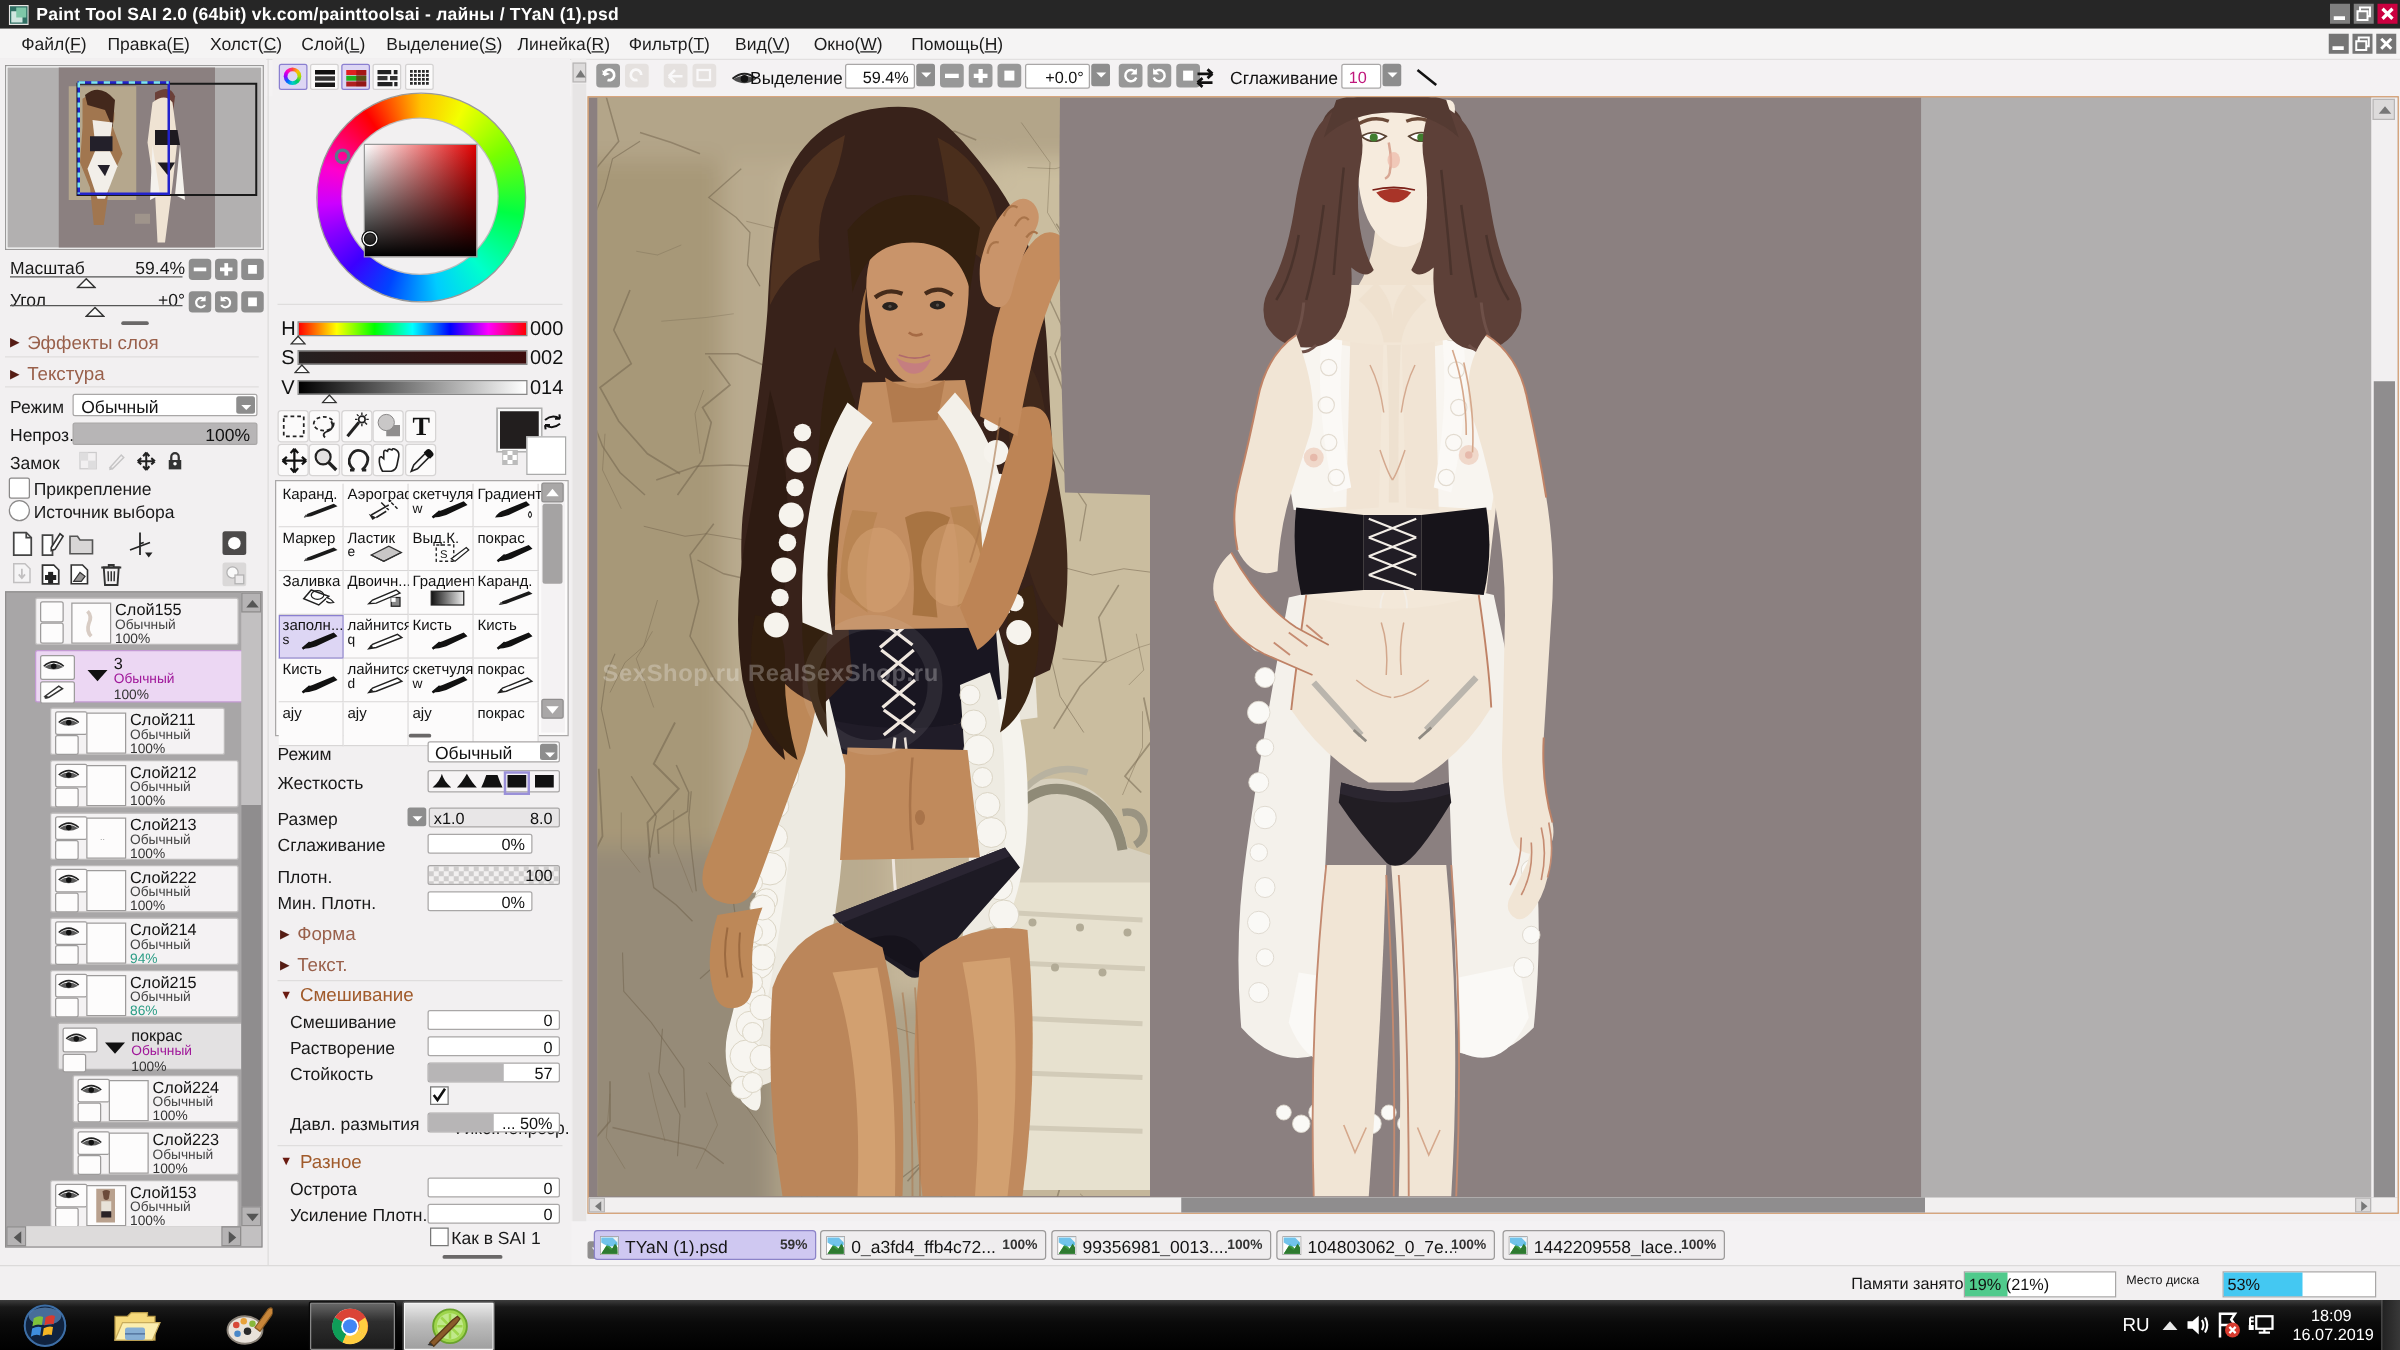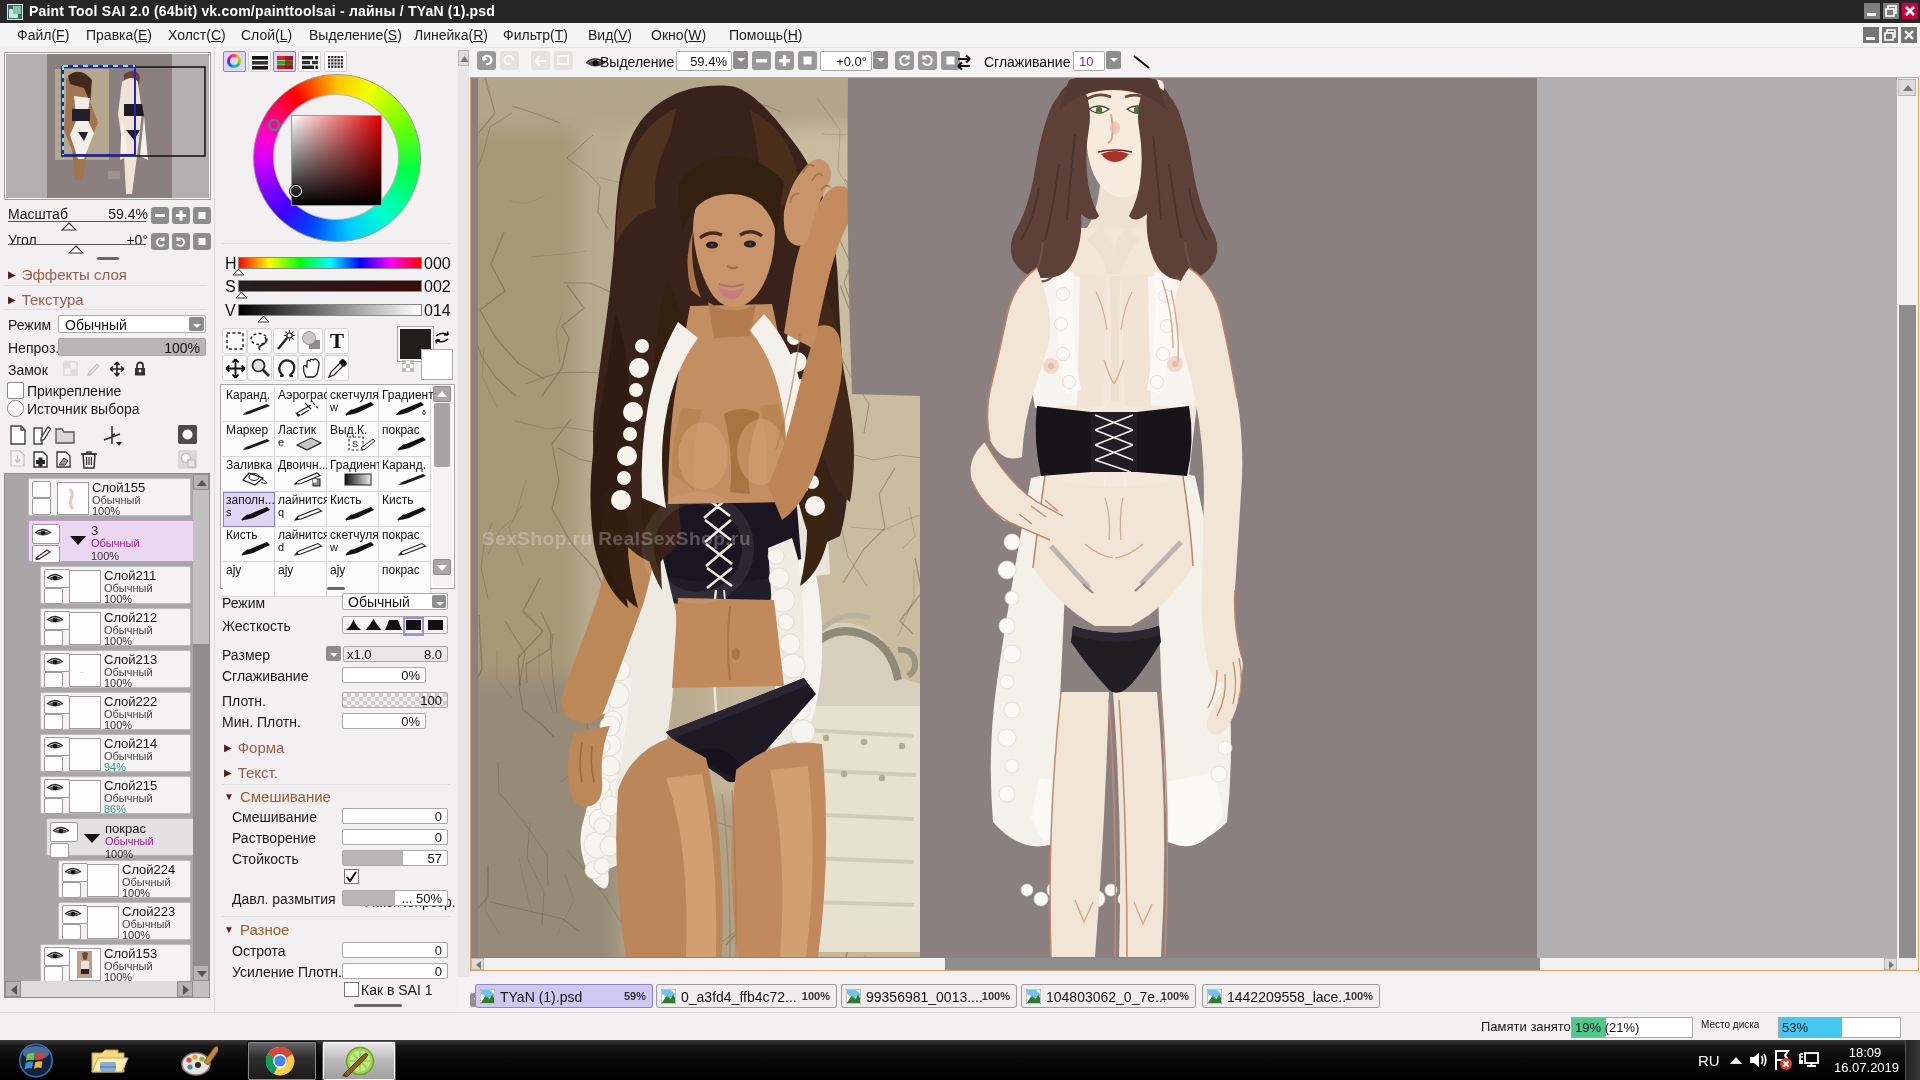--- a/index.html
+++ b/index.html
@@ -363,21 +363,21 @@
         <div class="abs eyebtn" style="left:3px;top:24px;width:26px;height:16px"><svg width="20" height="12">
             <path d="M3 10 L14 2 L17 4 L6 11 Z M3 10 L3.5 12 L5.5 11" fill="none" stroke="#333" stroke-width="1.2"></path>
           </svg></div>
         <svg class="abs" style="left:40px;top:13px" width="18" height="12">
           <path d="M1 2 L17 2 L9 11 Z" fill="#111"></path>
         </svg>
         <div class="abs lname" style="left:62px;top:2px">3</div>
         <div class="abs lsub" style="left:62px;top:16px;color:#a0189a">Обычный</div>
         <div class="abs lpct" style="left:62px;top:29px;color:#333">100%</div>
       </div>
-      <div class="abs lcard" style="left:35px;top:92px;width:151px;height:38px">
+      <div class="abs lcard" style="left:35px;top:92px;width:140px;height:38px">
         <div class="abs eyebtn" style="left:3px;top:2px;width:24px;height:17px"><svg width="20" height="14" viewBox="0 0 20 14">
             <path d="M2 8 Q10 1 18 8" fill="none" stroke="#222" stroke-width="1.3"></path>
             <path d="M2.5 8.5 Q10 3.5 17.5 8.5 Q10 12.5 2.5 8.5 Z" fill="#5a5a5a"></path>
             <circle cx="10" cy="8" r="2.2" fill="#111"></circle>
           </svg></div>
         <div class="abs lbox" style="left:3px;top:21px;width:17px;height:14px"></div>
         <div class="abs lthumb" style="left:28px;top:3px;width:30px;height:31px"></div>
         <div class="abs lname" style="left:63px;top:1px">Слой211</div>
         <div class="abs lsub" style="left:63px;top:15px">Обычный</div>
         <div class="abs lpct" style="left:63px;top:26px;color:#333">100%</div>

